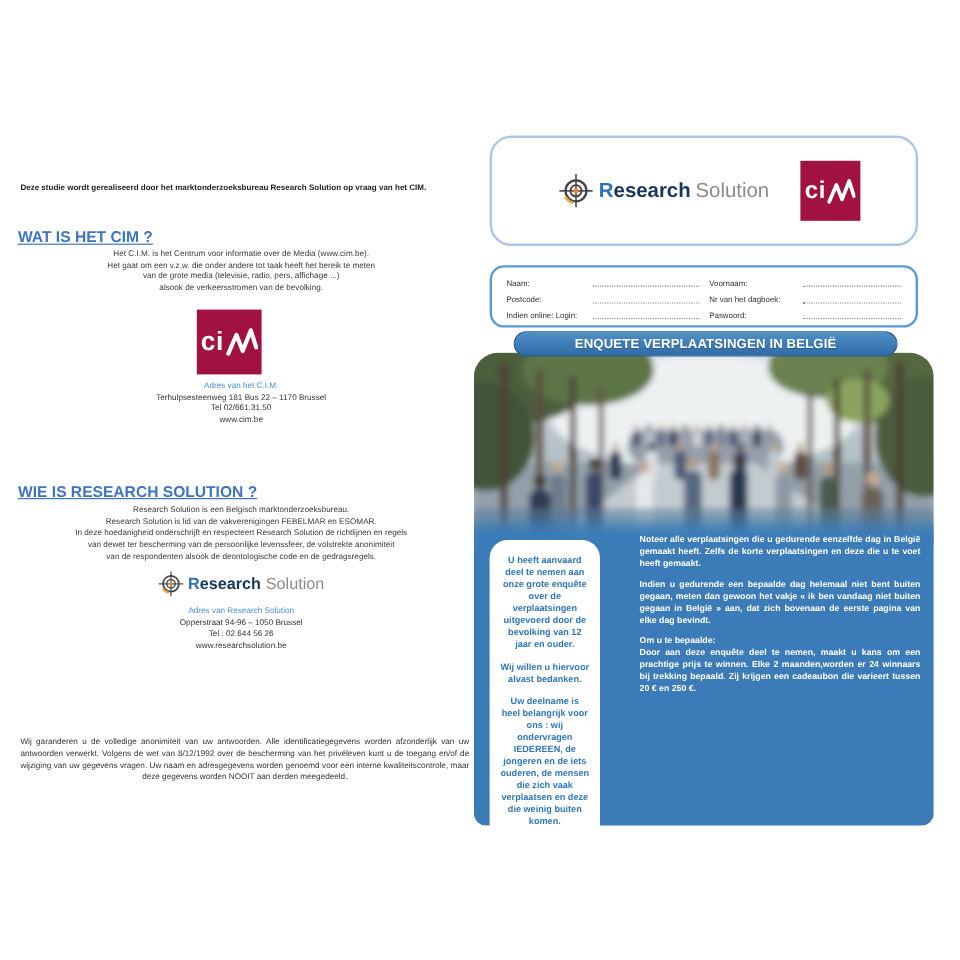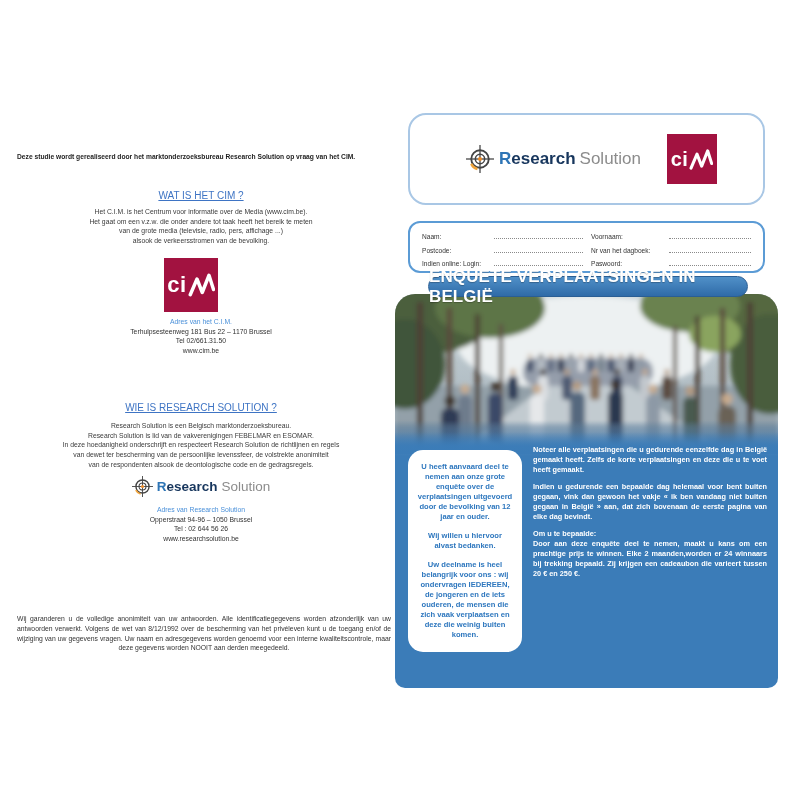--- a/index.html
+++ b/index.html
@@ -2,22 +2,22 @@
 <html><head>
 <meta charset="utf-8">
 <style>
   html,body{margin:0;padding:0;background:#fff;}
   body{width:800px;height:800px;position:relative;font-family:"Liberation Sans",sans-serif;}
   .sheet{position:absolute;inset:0;background:#fff;overflow:hidden;}
 
   
   .intro{position:absolute;left:17px;top:152px;width:372px;margin:0;
          font-size:6.7px;font-weight:bold;color:#1d1d1d;line-height:9px;}
-  .sec-title{position:absolute;left:15px;width:372px;margin:0;text-align:center;
-         font-size:10px;font-weight:normal;color:#3e74c4;text-decoration:underline;}
+  .sec-title{position:absolute;left:15px;width:372px;margin:0;text-align:left;
+         font-size:13px;font-weight:bold;color:#3e74c4;text-decoration:underline;}
   .t-wat{top:190px;} .t-wie{top:402px;}
   .clines{position:absolute;left:15px;width:372px;text-align:center;
          font-size:6.8px;line-height:9.7px;color:#3a3a3a;}
   .c-wat{top:207px;} .c-wie{top:421px;}
 
   .cimlogo{background:#a21240;display:flex;align-items:center;justify-content:center;color:#fff;}
   .cim-left{position:absolute;left:164px;top:258px;width:54px;height:54px;}
   .cim-ci{font-weight:bold;letter-spacing:.5px;}
   .cim-left .cim-ci{font-size:22px;}
   .cim-m{margin-left:1px;}
@@ -51,31 +51,31 @@
   .form-box{position:absolute;left:408px;top:221px;width:357px;height:52px;box-sizing:border-box;
             border:2px solid #5b9bd5;border-radius:12px;background:#fff;
             padding:7px 10px 0 12px;display:flex;flex-direction:column;gap:3.5px;}
   .frow{display:grid;grid-template-columns:72px 1fr 78px 84px;align-items:end;
         font-size:6.6px;color:#333;height:10px;}
   .dots{border-bottom:1px dotted #8a8a8a;height:7px;margin:0 8px 1px 0;}
   .dots-r{margin:0 2px 1px 0;}
 
   .banner{position:absolute;left:428px;top:276px;width:320px;height:21px;box-sizing:border-box;z-index:3;
           border-radius:11px;background:linear-gradient(180deg,#5090c8,#2f6ba8);border:1px solid #2a5e94;
-          color:#fff;font-weight:bold;font-size:17px;letter-spacing:.1px;
+          color:#fff;font-weight:bold;font-size:11px;letter-spacing:.1px;
           display:flex;align-items:center;justify-content:center;text-shadow:0 1px 1px rgba(0,0,0,.25);}
 
   .photo{position:absolute;left:395px;top:294px;width:383px;height:160px;z-index:1;
          border-radius:20px 20px 0 0;overflow:hidden;background:#aab6bd;}
   .photo svg{display:block;width:100%;height:100%;}
 
   .panel{position:absolute;left:395px;top:432px;width:383px;height:256px;z-index:2;
          background:linear-gradient(180deg,rgba(59,124,184,0) 0,rgba(59,124,184,.92) 14px,#3b7cb8 24px);
          border-radius:0 0 10px 10px;}
-  .infobox{position:absolute;left:13px;top:18px;width:114px;min-height:178px;box-sizing:border-box;
+  .infobox{position:absolute;left:13px;top:18px;width:92px;min-height:178px;box-sizing:border-box;
            background:#fff;border-radius:15px;padding:12px 9px;
            color:#2e77be;font-size:7.6px;font-weight:bold;text-align:center;line-height:10px;}
   .infobox p{margin:0 0 9px;}
   .infobox p:last-child{margin-bottom:0;}
   .instr{position:absolute;left:138px;top:13px;width:234px;color:#fff;
          font-size:7.3px;line-height:10px;font-weight:bold;text-align:justify;}
   .instr p{margin:0 0 7px;}
   .instr .thanks-title{margin-bottom:0;text-align:left;}
 </style>
 </head>
@@ -288,19 +288,19 @@
     </div>
 
     <div class="panel">
       <div class="infobox">
         <p>U heeft aanvaard deel te nemen aan onze grote enquête over de verplaatsingen uitgevoerd door de bevolking van 12 jaar en ouder.</p>
         <p>Wij willen u hiervoor alvast bedanken.</p>
         <p>Uw deelname is heel belangrijk voor ons : wij ondervragen IEDEREEN, de jongeren en de iets ouderen, de mensen die zich vaak verplaatsen en deze die weinig buiten komen.</p>
       </div>
       <div class="instr">
         <p>Noteer alle verplaatsingen die u gedurende eenzelfde dag in België gemaakt heeft. Zelfs de korte verplaatsingen en deze die u te voet heeft gemaakt.</p>
-        <p>Indien u gedurende een bepaalde dag helemaal voor bent buiten gegaan, vink dan gewoon het vakje « ik ben vandaag niet buiten gegaan in België » aan, dat zich bovenaan de eerste pagina van elke dag bevindt.</p>
+        <p>Indien u gedurende een bepaalde dag helemaal niet bent buiten gegaan, meten dan gewoon het vakje « ik ben vandaag niet buiten gegaan in België » aan, dat zich bovenaan de eerste pagina van elke dag bevindt.</p>
         <p class="thanks-title">Om u te bepaalde:</p>
         <p>Door aan deze enquête deel te nemen, maakt u kans om een prachtige prijs te winnen. Elke 2 maanden,worden er 24 winnaars bij trekking bepaald. Zij krijgen een cadeaubon die varieert tussen 20 € en 250 €.</p>
       </div>
     </div>
   </section>
 </div>
 
 </body></html>

